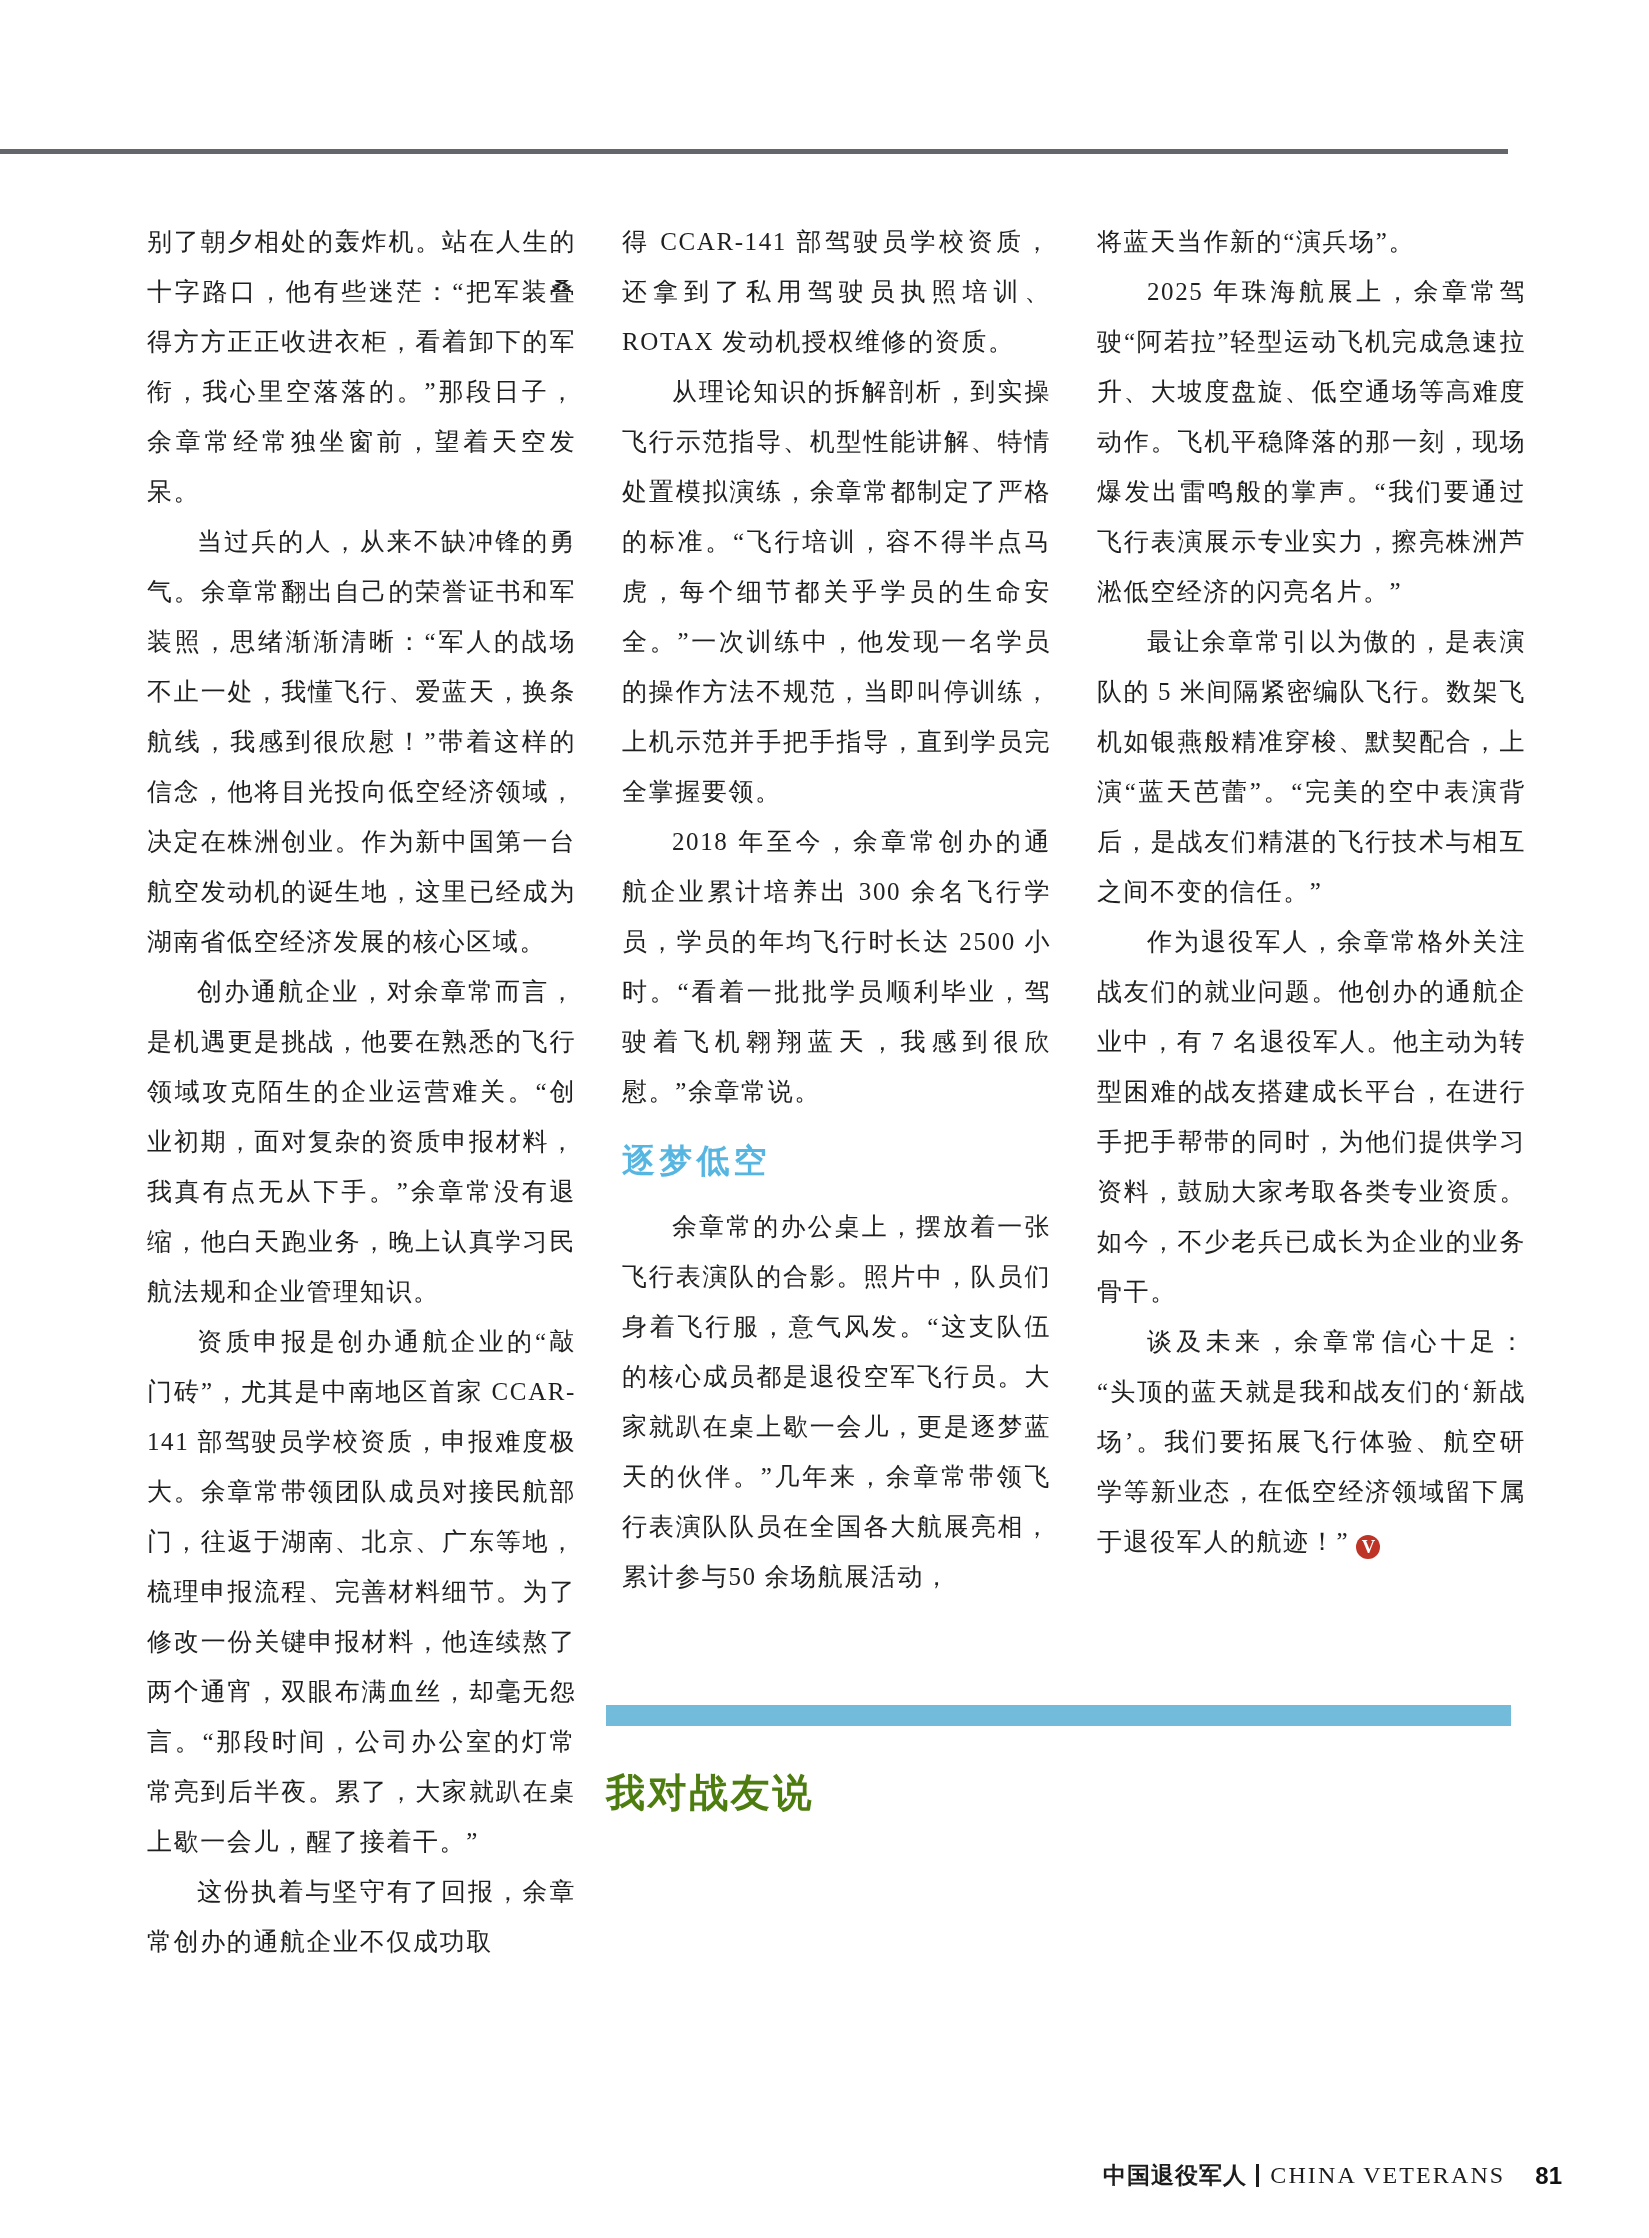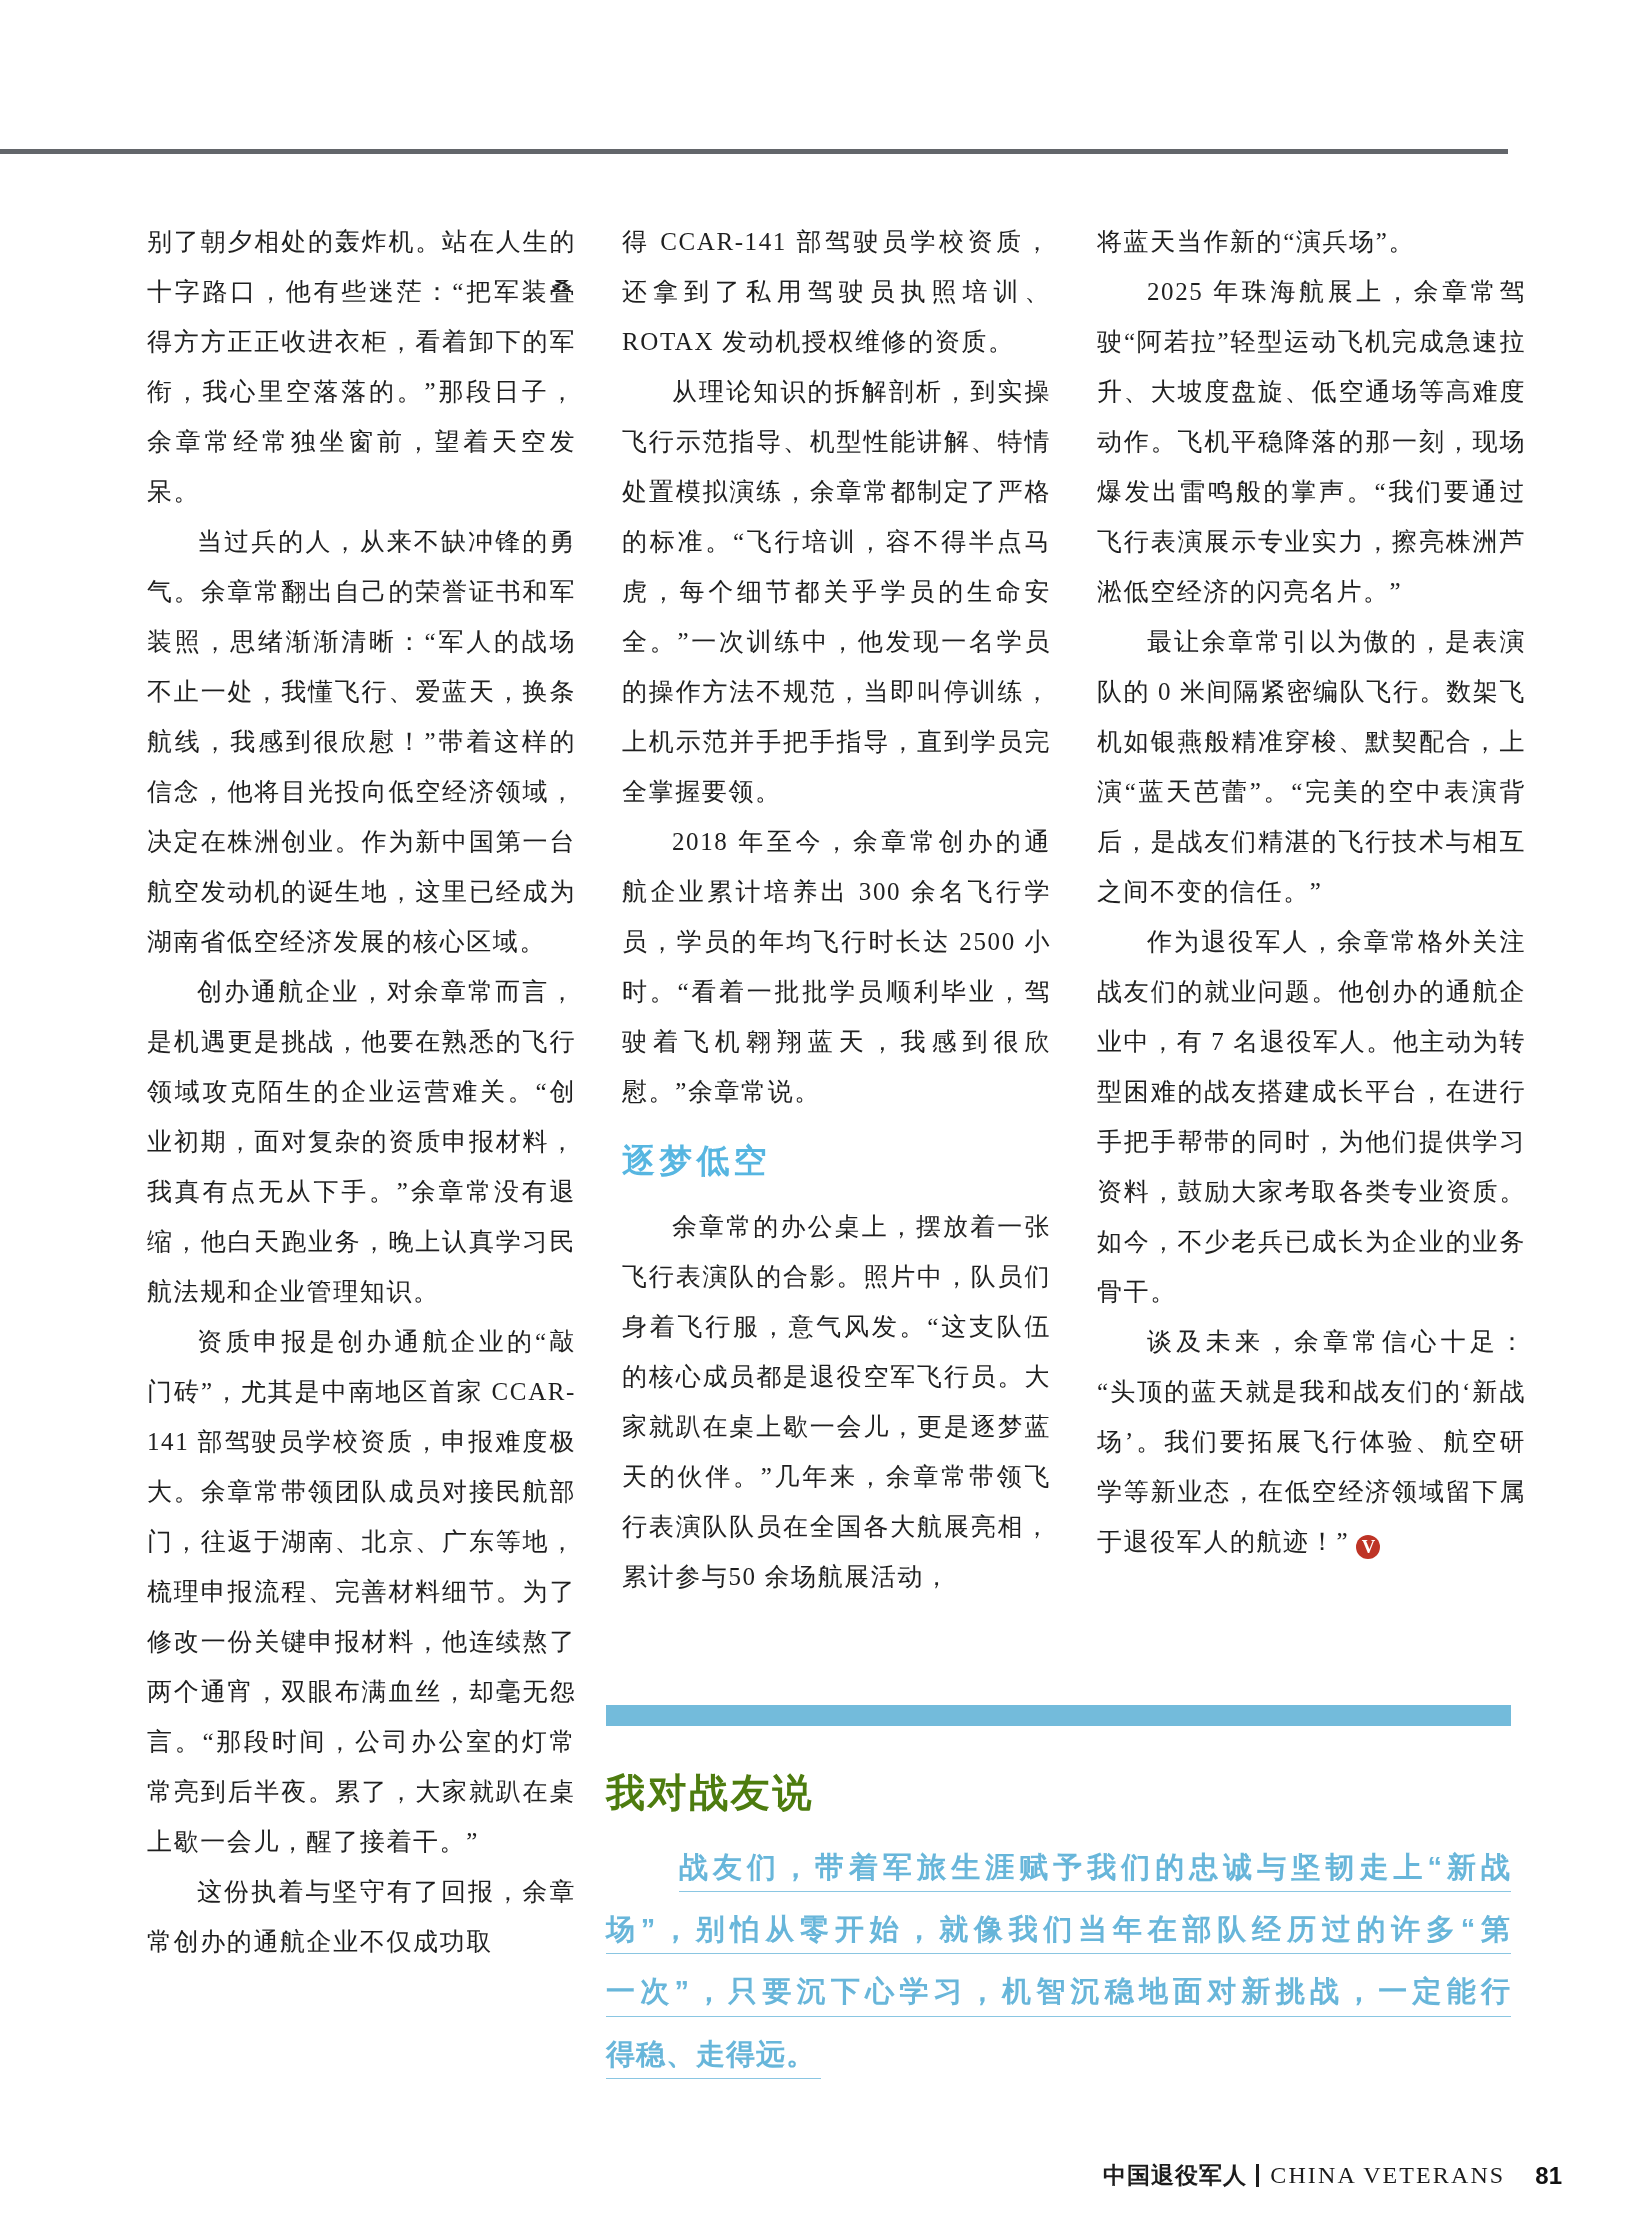--- a/index.html
+++ b/index.html
@@ -136,30 +136,29 @@
           <p class="para indent">2018 年至今，余章常创办的通航企业累计培养出 300 余名飞行学员，学员的年均飞行时长达 2500 小时。“看着一批批学员顺利毕业，驾驶着飞机翱翔蓝天，我感到很欣慰。”余章常说。</p>
         </div>
       <h3 class="section-heading">逐梦低空</h3>
       <div>
           <p class="para indent">余章常的办公桌上，摆放着一张飞行表演队的合影。照片中，队员们身着飞行服，意气风发。“这支队伍的核心成员都是退役空军飞行员。大家就趴在桌上歇一会儿，更是逐梦蓝天的伙伴。”几年来，余章常带领飞行表演队队员在全国各大航展亮相，累计参与50 余场航展活动，</p>
         </div>
     </div>
     <div class="col">
         <p class="para">将蓝天当作新的“演兵场”。</p>
         <p class="para indent">2025 年珠海航展上，余章常驾驶“阿若拉”轻型运动飞机完成急速拉升、大坡度盘旋、低空通场等高难度动作。飞机平稳降落的那一刻，现场爆发出雷鸣般的掌声。“我们要通过飞行表演展示专业实力，擦亮株洲芦淞低空经济的闪亮名片。”</p>
-        <p class="para indent">最让余章常引以为傲的，是表演队的 0 米间隔紧密编队飞行。数架飞机如银燕般精准穿梭、默契配合，上演“蓝天芭蕾”。“完美的空中表演背后，是战友们精湛的飞行技术与相互之间不变的信任。”</p>
+        <p class="para indent">最让余章常引以为傲的，是表演队的 5 米间隔紧密编队飞行。数架飞机如银燕般精准穿梭、默契配合，上演“蓝天芭蕾”。“完美的空中表演背后，是战友们精湛的飞行技术与相互之间不变的信任。”</p>
         <p class="para indent">作为退役军人，余章常格外关注战友们的就业问题。他创办的通航企业中，有 7 名退役军人。他主动为转型困难的战友搭建成长平台，在进行手把手帮带的同时，为他们提供学习资料，鼓励大家考取各类专业资质。如今，不少老兵已成长为企业的业务骨干。</p>
         <p class="para indent">谈及未来，余章常信心十足：“头顶的蓝天就是我和战友们的‘新战场’。我们要拓展飞行体验、航空研学等新业态，在低空经济领域留下属于退役军人的航迹！”<span class="v-badge">V</span></p>
       </div>
   </div>
 
   <div class="callout">
     <div class="callout-bar"></div>
     <div class="callout-title">我对战友说</div>
-    <div class="quote"><div class="quote-line first">战友们，带着军旅生涯赋予我们的忠诚与坚韧走上“新战</div><div class="quote-line">场”，别怕从零开始，就像我们当年在部队经历过的许多“第</div><div class="quote-line">一次”，只要沉下心学习，机智沉稳地面对新挑战，一定能行</div><div class="quote-line last">得稳、走得远。</div></div>
   </div>
 
   <div class="footer">
     <span class="brand-cn">中国退役军人</span>
     <span class="divider"></span>
     <span class="brand-en">CHINA VETERANS</span>
     <span class="page-num">81</span>
   </div>
 
 </div>

